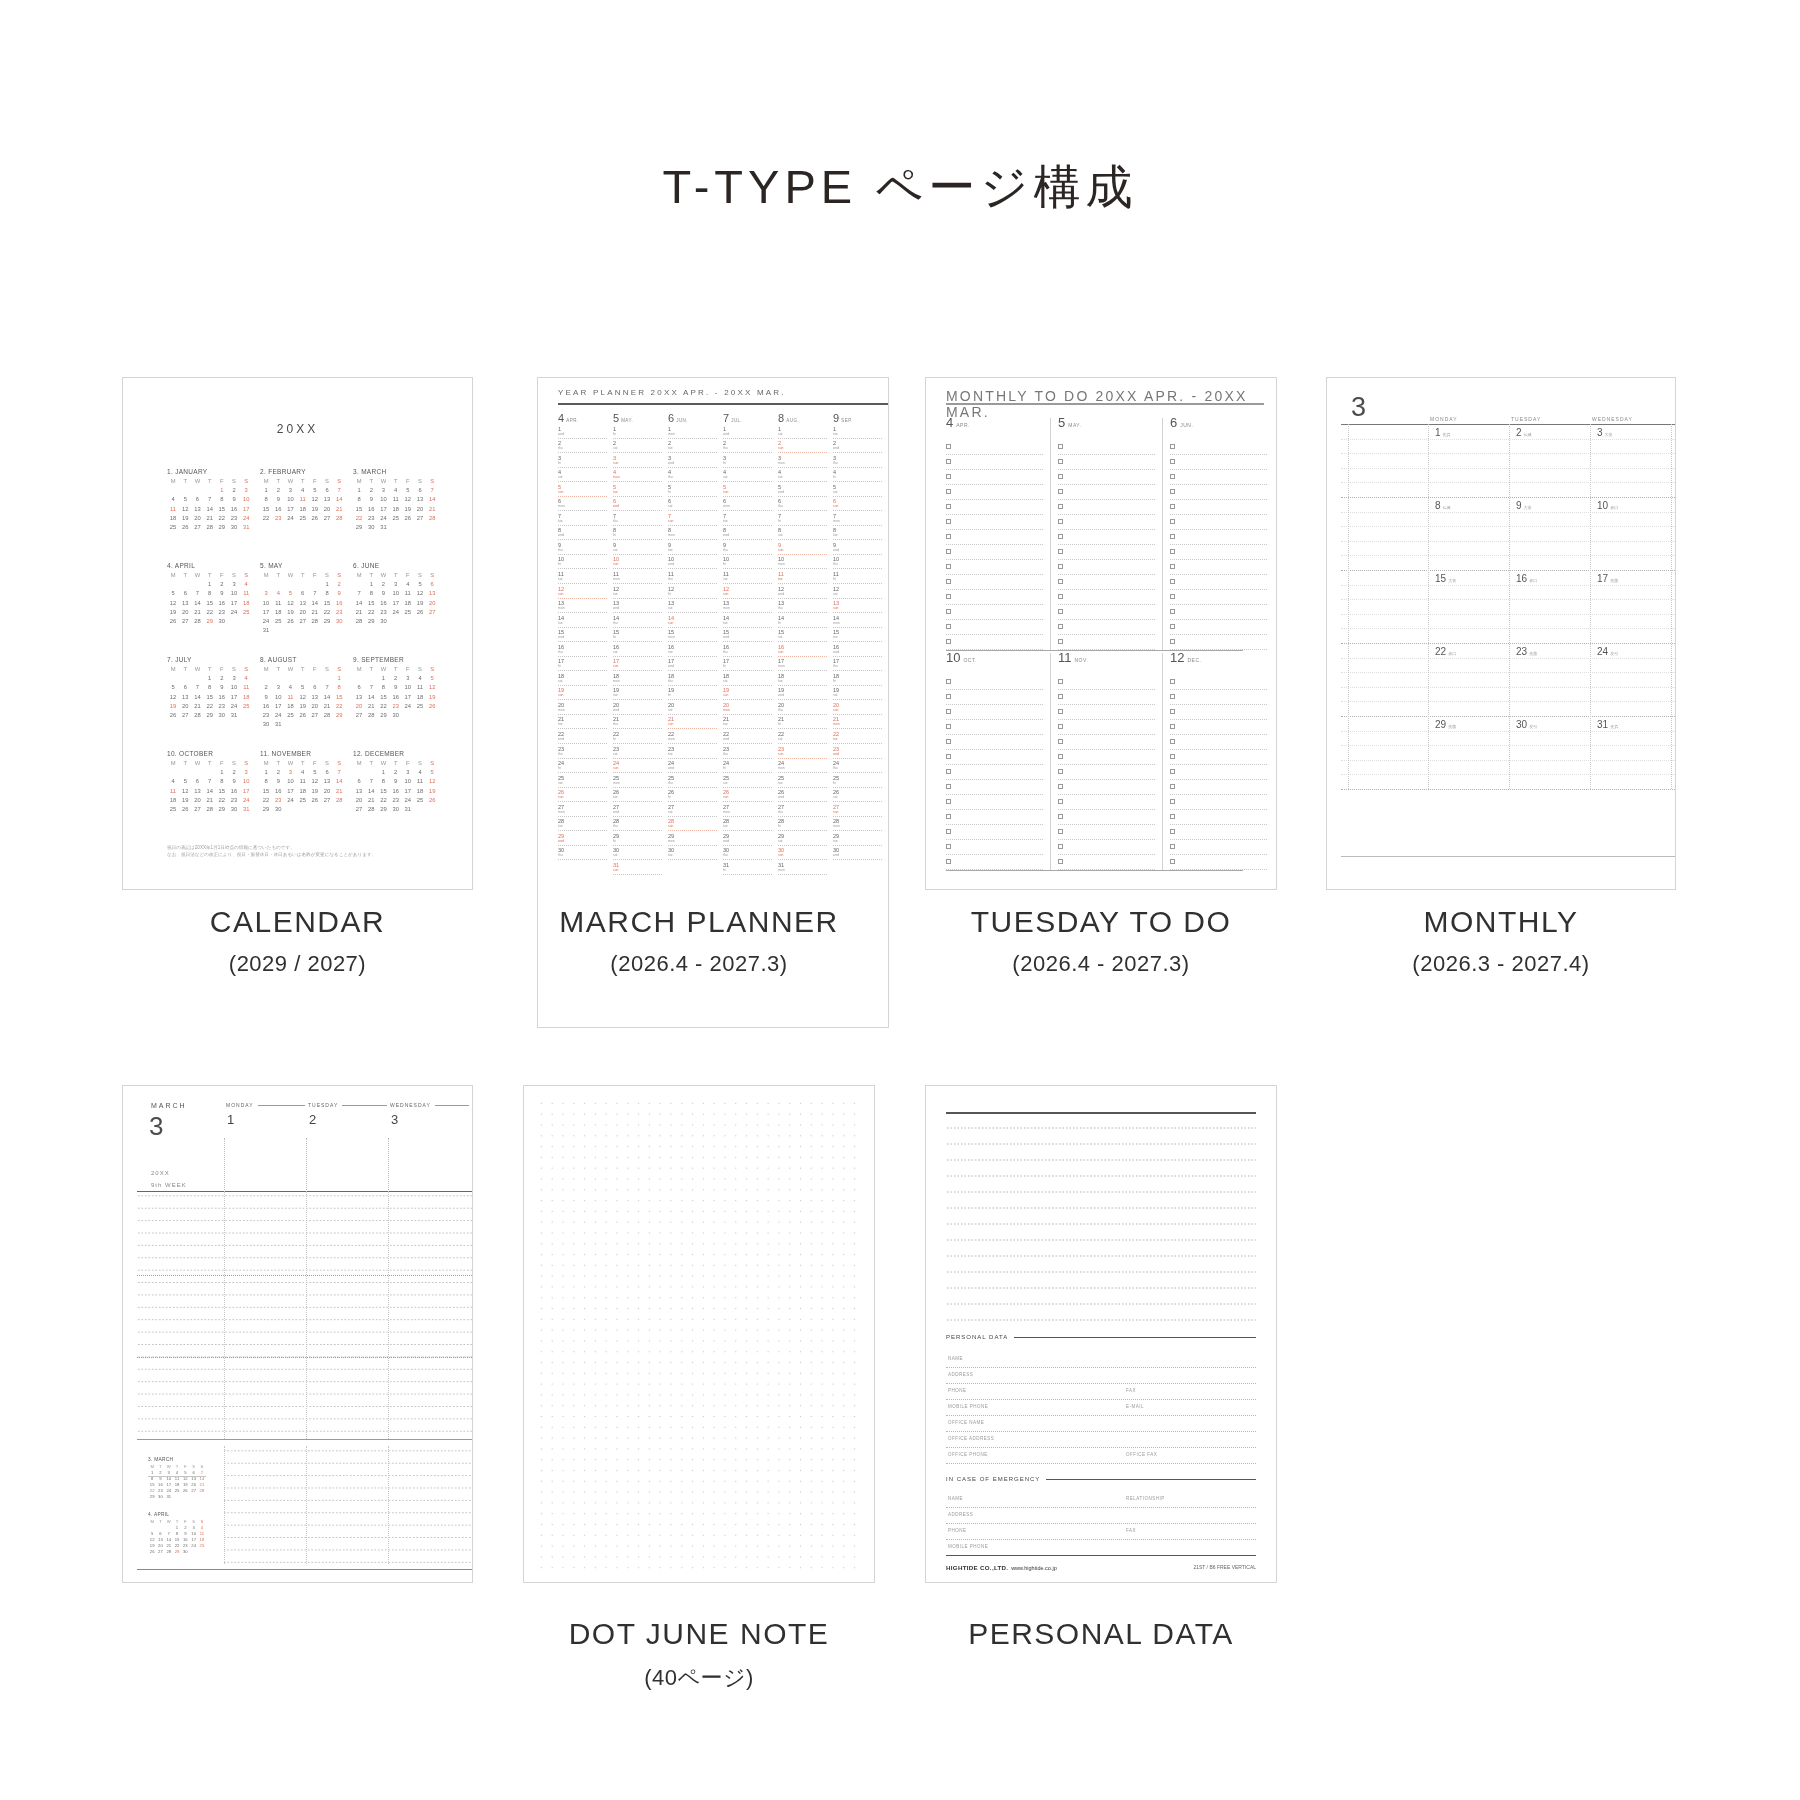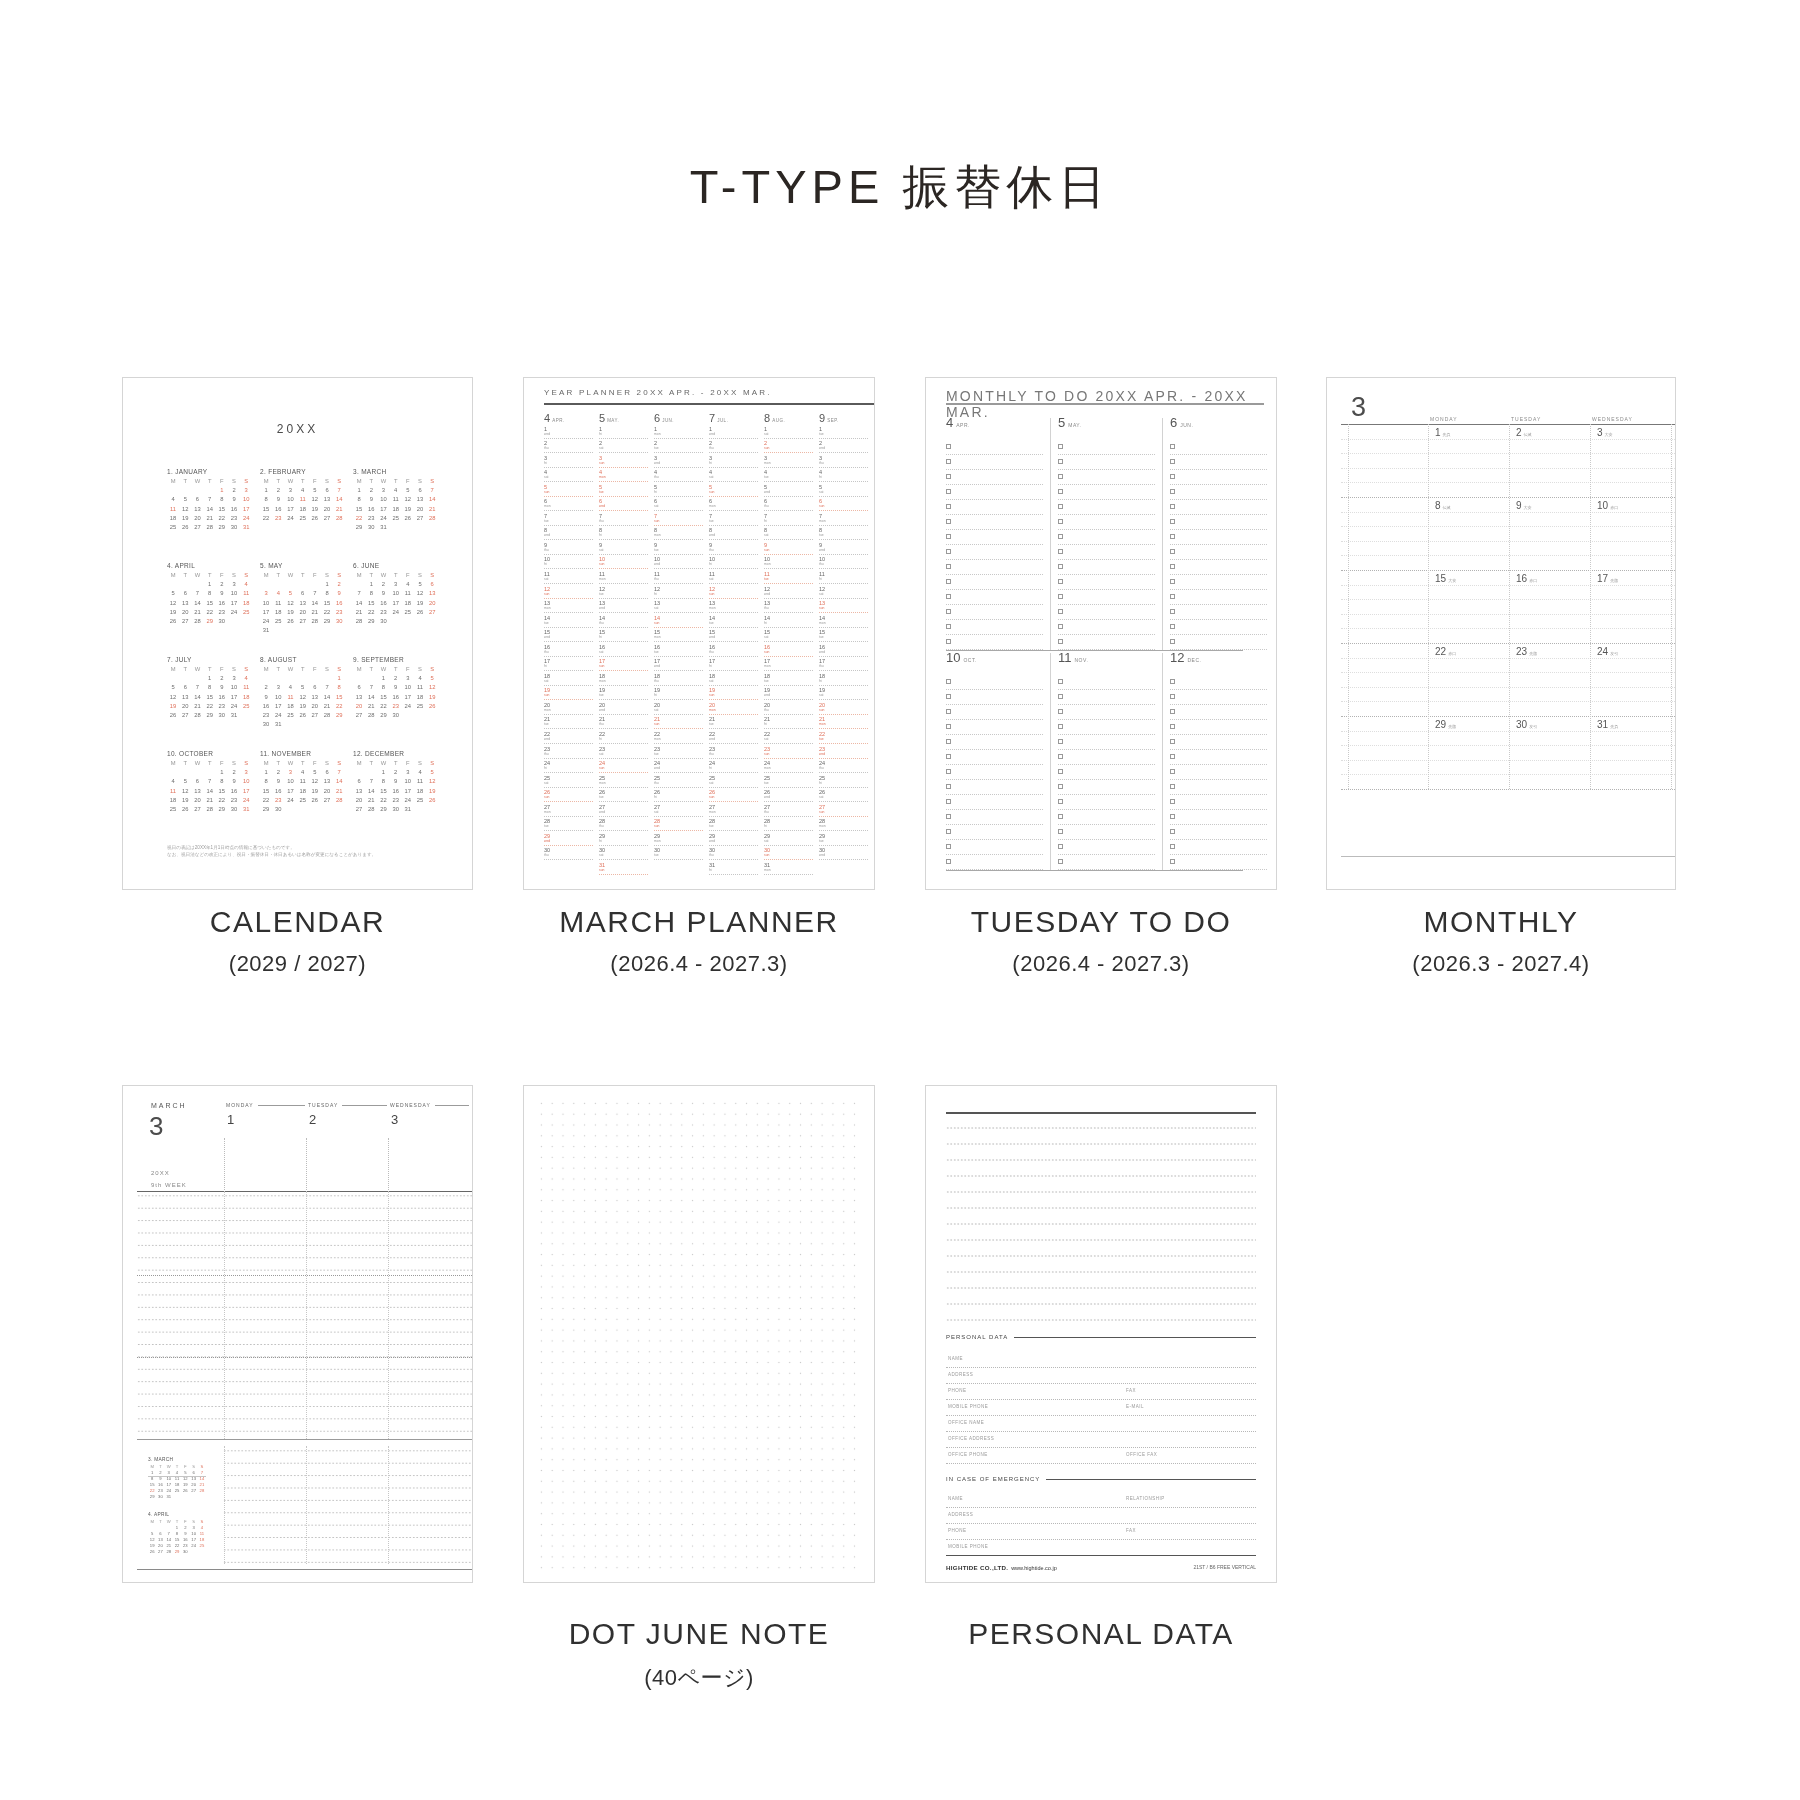--- a/index.html
+++ b/index.html
@@ -101,21 +101,21 @@
 .pd-footer{position:absolute;left:20px;right:20px;top:478px;display:flex;justify-content:space-between;align-items:flex-start;}
 .pd-f-left{font-size:5.5px;color:#333;}
 .pd-f-left b{font-size:6.2px;letter-spacing:0.3px;}
 .pd-f-right{font-size:5px;color:#666;}
 </style>
 </head>
 <body style="background: rgb(255, 255, 255);">
 
 <div id="canvas">
 
-  <div class="title">T-TYPE 振替休日</div>
+  <div class="title">T-TYPE ページ構成</div>
 
   <div class="card" style="left:122px;top:377px;width:351px;height:513px">
     <div class="cal-year">20XX</div>
     <div class="cal-months" id="cal-months">
         <div class="mini">
           <div class="mc-name">1. JANUARY</div>
           <div class="mc-grid">
             <span class="mc-c mc-h">M</span>
             <span class="mc-c mc-h">T</span>
             <span class="mc-c mc-h">W</span>
@@ -656,21 +656,21 @@
     <div class="cal-foot">
       <div>祝日の表記は20XX年1月1日時点の情報に基づいたものです。</div>
       <div>なお、祝日法などの改正により、祝日・振替休日・休日あるいは名称が変更になることがあります。</div>
     </div>
   </div>
   <div class="caption" style="left:122px;top:905px;width:351px">
     <div class="cap-main">CALENDAR</div>
     <div class="cap-sub">(2029 / 2027)</div>
   </div>
 
-  <div class="card" style="left:523px;top:377px;width:352px;height:513px">
+  <div class="card" style="left:537px;top:377px;width:352px;height:651px">
     <div class="yp-header">YEAR PLANNER 20XX APR. - 20XX MAR.</div>
     <div class="yp-rule"></div>
     <div id="yp-cols">
         <div class="yp-col" style="left: 20px;">
           <div class="yp-head">
             <span class="yp-num">4</span>
             <span class="yp-lab">APR.</span>
           </div>
           <div class="yp-row">
             <span class="yp-d">1</span>

